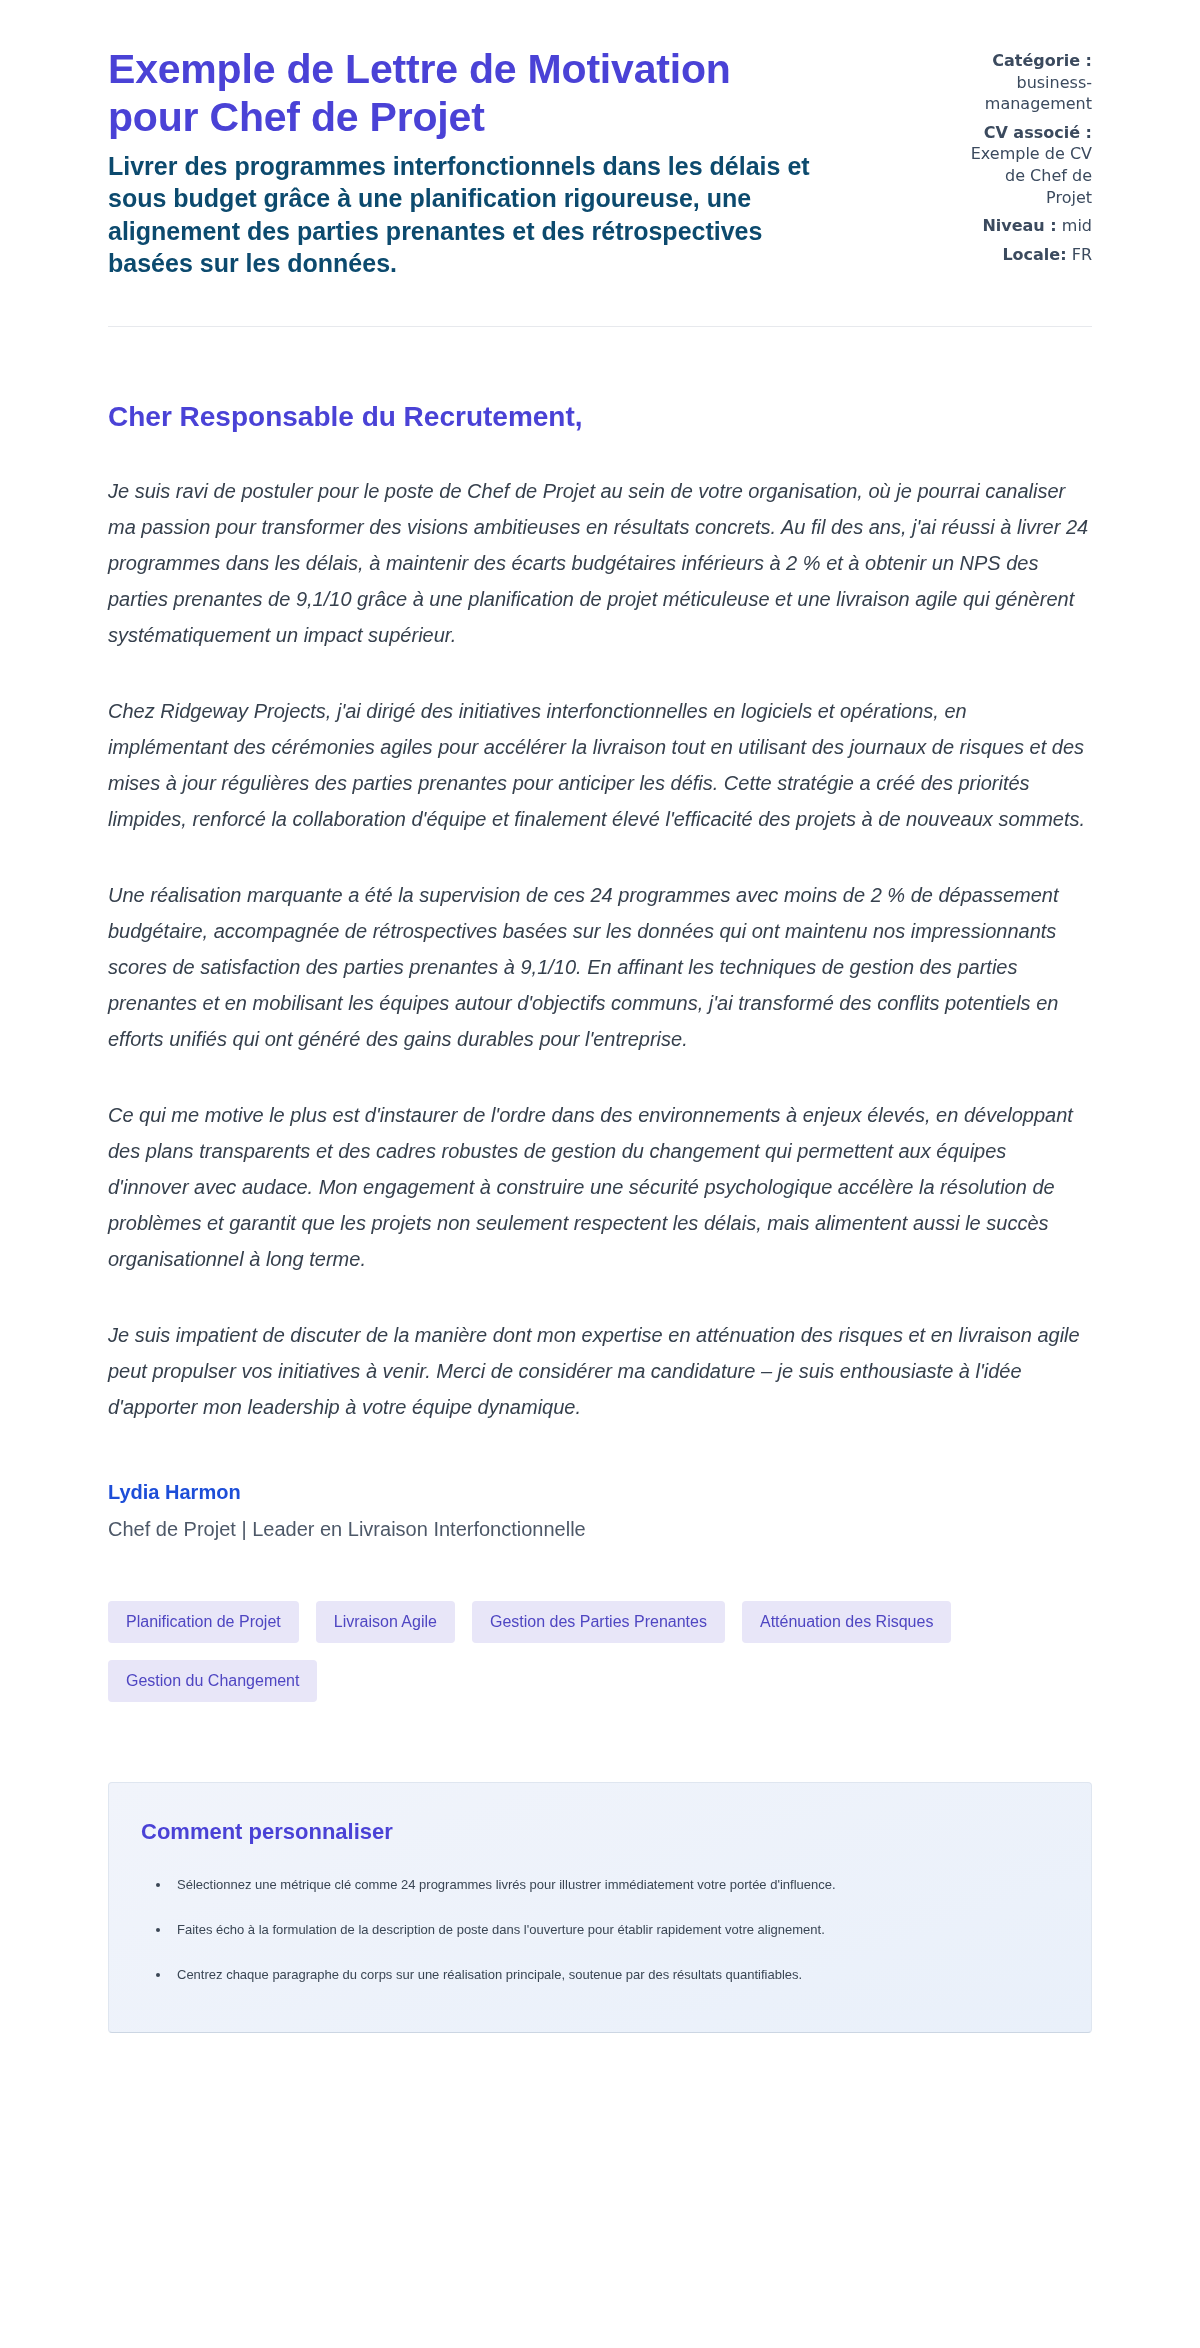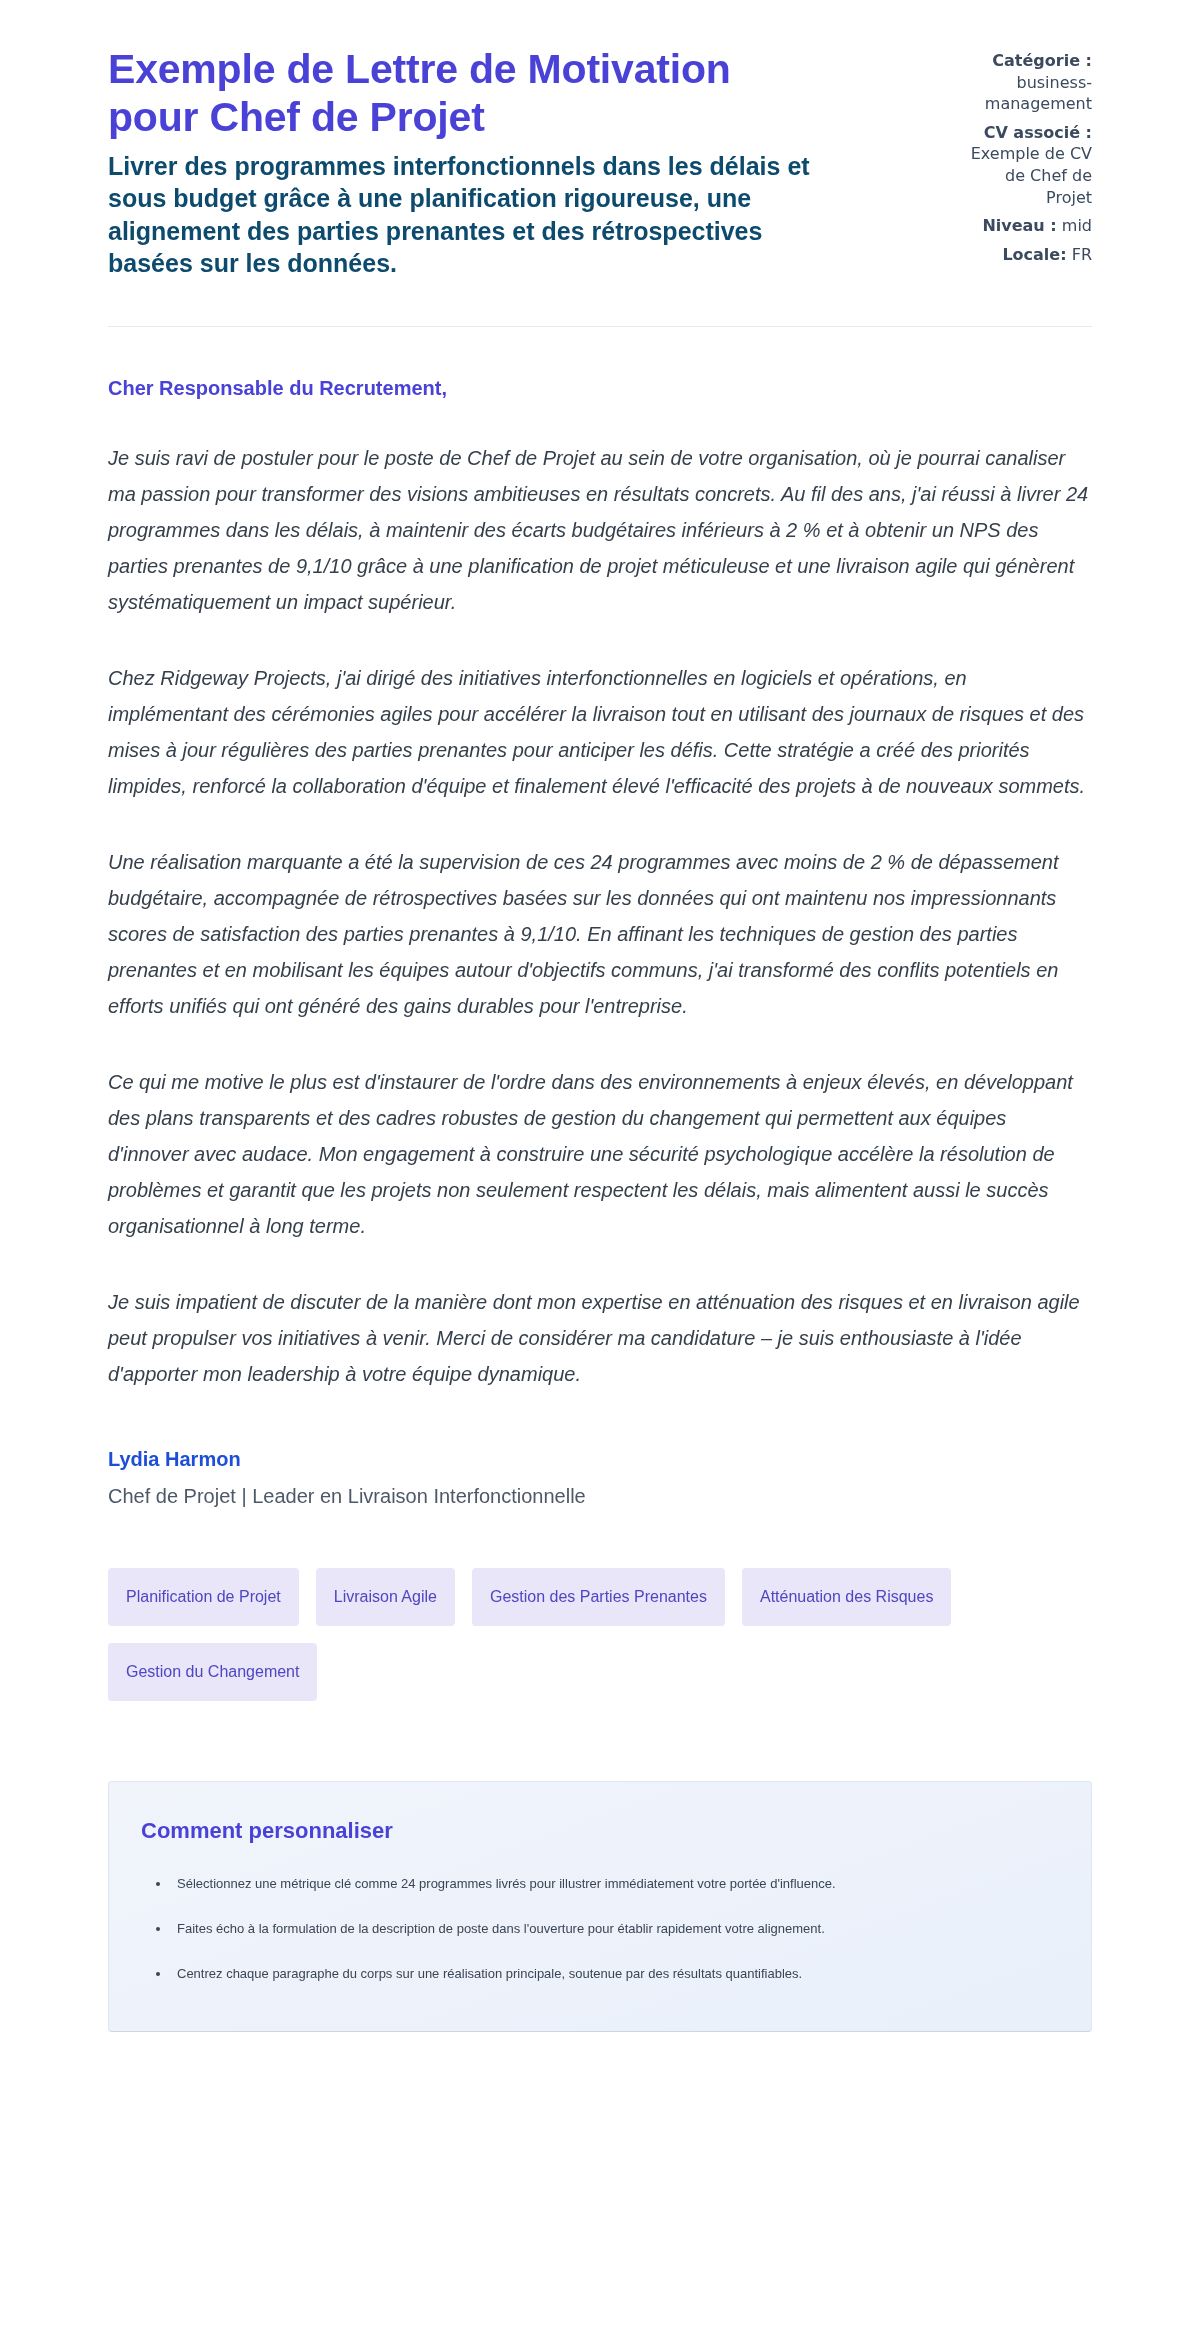--- a/index.html
+++ b/index.html
@@ -53,23 +53,23 @@
 
   
   .divider {
     border: none;
     border-top: 1px solid #e7e9ed;
     margin-top: 46px;
   }
 
   
   .greeting {
-    margin-top: 50px;
+    margin-top: 74px;
     color: #4a42d6;
-    font-size: 20px;
+    font-size: 28px;
     font-weight: 700;
   }
   .letter p {
     margin-top: 40px;
     font-size: 20px;
     line-height: 1.8;
     color: #36404d;
     font-style: italic;
   }
 
@@ -90,21 +90,21 @@
   .tags {
     margin-top: 60px;
     display: flex;
     flex-wrap: wrap;
     gap: 17px;
   }
   .tag {
     background: #e8e6f8;
     color: #4f46c2;
     font-size: 16px;
-    padding: 20px 18px;
+    padding: 12px 18px;
     border-radius: 4px;
     white-space: nowrap;
   }
 
   
   .tips {
     margin-top: 80px;
     border: 1px solid #dfe6f0;
     border-bottom-color: #ccd6e3;
     border-radius: 4px;

